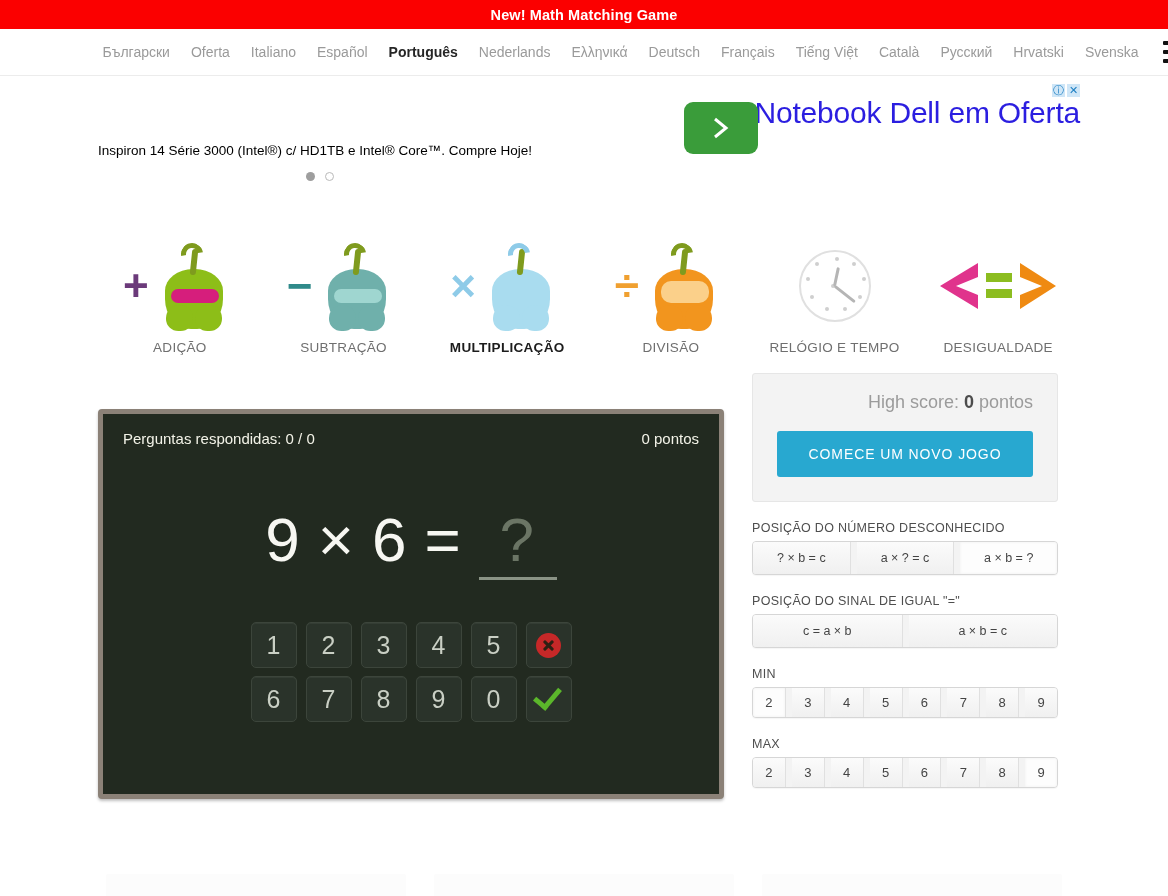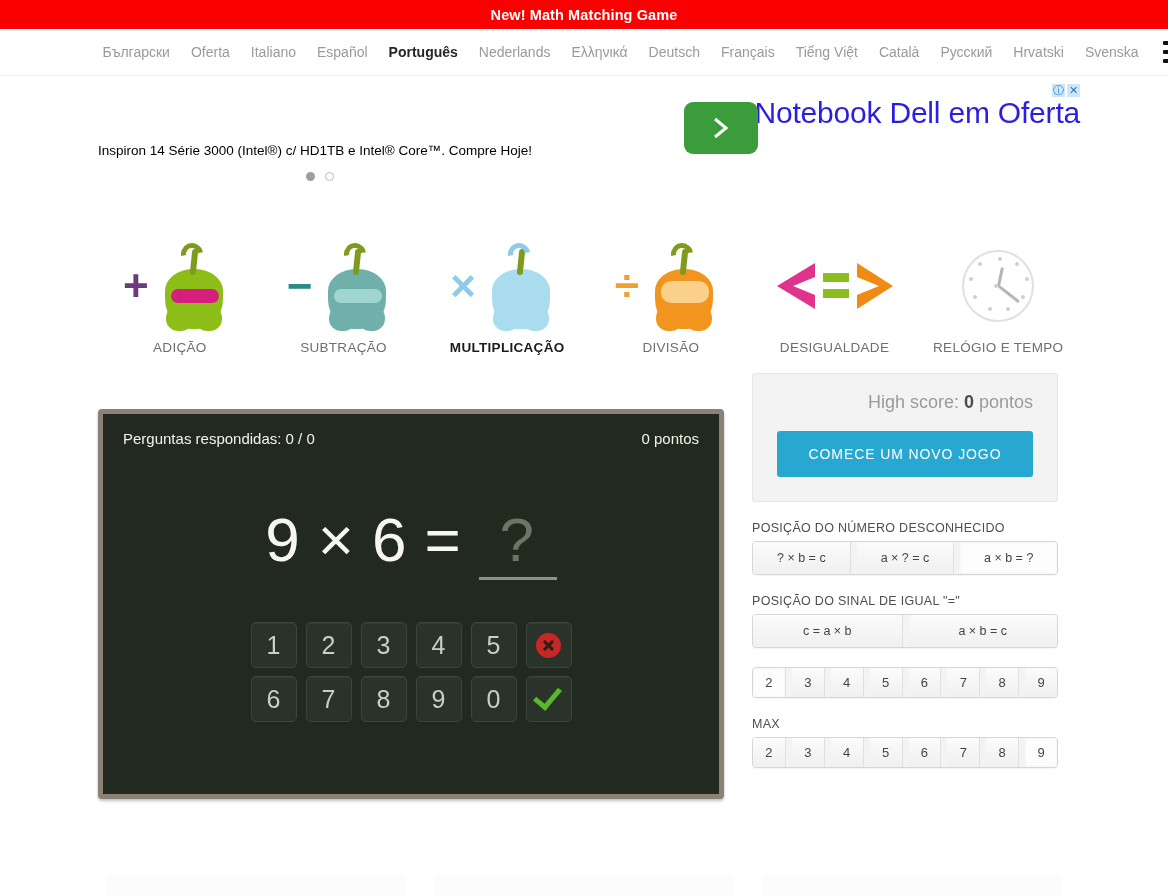--- a/index.html
+++ b/index.html
@@ -457,50 +457,50 @@
           <div class="stem"></div>
             <div class="curl"></div>
         </div>
       </div>
     </div>
     <div class="label">DIVISÃO</div>
   </div>
 
   <div class="op">
     <div class="art">
-      <svg width="120" height="58" viewBox="0 0 120 58">
-        <polygon points="40,6 40,20 18,29 40,38 40,52 2,29" fill="#e0338c"></polygon>
-        <rect x="48" y="16" width="26" height="9" fill="#8cbd20"></rect>
-        <rect x="48" y="32" width="26" height="9" fill="#8cbd20"></rect>
-        <polygon points="82,6 82,20 104,29 82,38 82,52 118,29" fill="#ef8a12"></polygon>
-      </svg>
-    </div>
-    <div class="label">DESIGUALDADE</div>
-  </div>
-
-  <div class="op">
-    <div class="art">
       <div class="clockface">
         <i style="left:34px;top:5px"></i>
           <i style="left:51px;top:10px"></i>
         <i style="left:61px;top:25px"></i>
           <i style="left:57px;top:43px"></i>
         <i style="left:42px;top:55px"></i>
           <i style="left:24px;top:55px"></i>
         <i style="left:9px;top:43px"></i>
           <i style="left:5px;top:25px"></i>
         <i style="left:14px;top:10px"></i>
           <i style="left:30px;top:32px"></i>
         <span class="h"></span>
           <span class="m"></span>
       </div>
     </div>
     <div class="label">RELÓGIO E TEMPO</div>
   </div>
 
+  <div class="op">
+    <div class="art">
+      <svg width="120" height="58" viewBox="0 0 120 58">
+        <polygon points="40,6 40,20 18,29 40,38 40,52 2,29" fill="#e0338c"></polygon>
+        <rect x="48" y="16" width="26" height="9" fill="#8cbd20"></rect>
+        <rect x="48" y="32" width="26" height="9" fill="#8cbd20"></rect>
+        <polygon points="82,6 82,20 104,29 82,38 82,52 118,29" fill="#ef8a12"></polygon>
+      </svg>
+    </div>
+    <div class="label">DESIGUALDADE</div>
+  </div>
+
 </div>
 
 <div class="main">
 
   <div class="board">
     <div class="board-head">
       <span>Perguntas respondidas: 0 / 0</span>
       <span>0 pontos</span>
     </div>
 
@@ -556,20 +556,21 @@
 
     <div class="setting">
       <div class="cap">POSIÇÃO DO SINAL DE IGUAL "="</div>
       <div class="segmented" id="seg-equals">
           <div class="seg">c = a × b</div>
           <div class="seg">a × b = c</div>
         </div>
     </div>
 
     <div class="setting">
+      <div class="cap">MIN</div>
       <div class="segmented nums" id="seg-min">
           <div class="seg sel">2</div>
           <div class="seg">3</div>
           <div class="seg">4</div>
           <div class="seg">5</div>
           <div class="seg">6</div>
           <div class="seg">7</div>
           <div class="seg">8</div>
           <div class="seg">9</div>
         </div>

